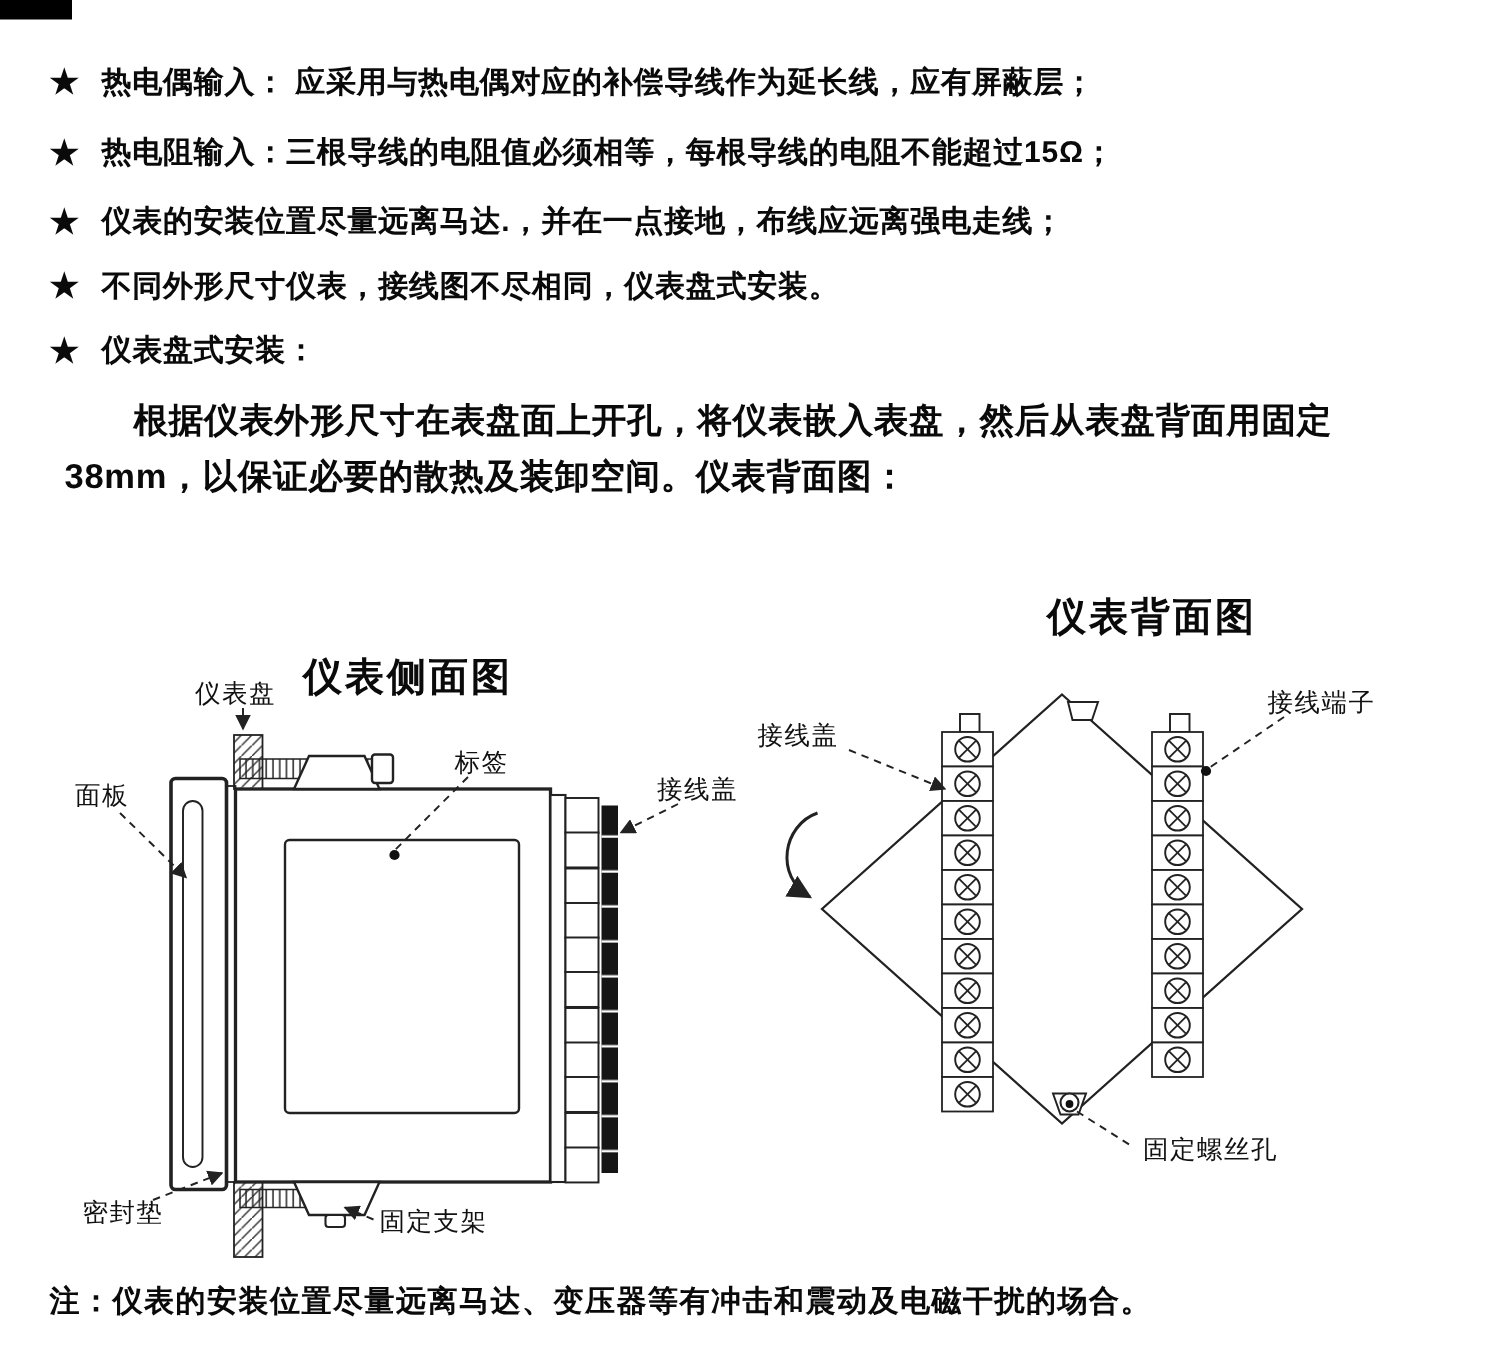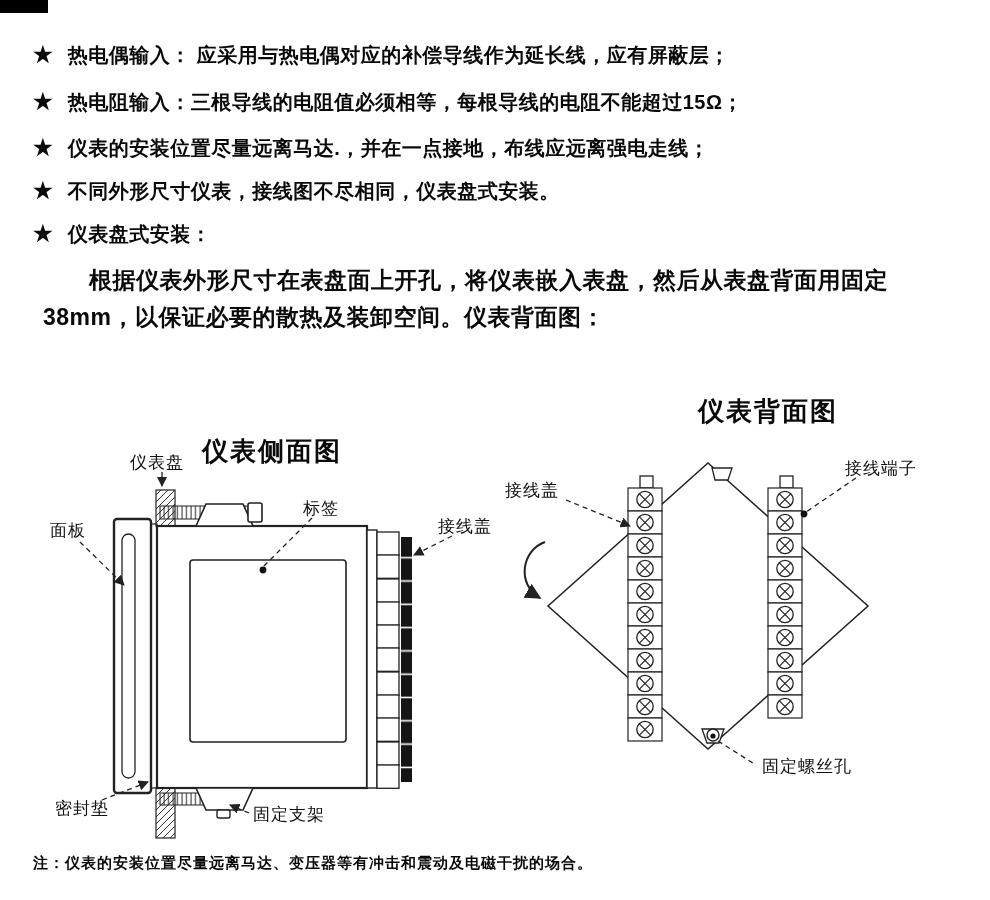--- a/index.html
+++ b/index.html
@@ -13,21 +13,21 @@
   .bullet-row .btxt { font-size:20px; font-weight:700; letter-spacing:0.5px; line-height:30px; white-space:nowrap; }
   .para { position:absolute; left:43px; top:262px; width:950px; }
   .para .pline { font-size:23px; font-weight:700; letter-spacing:0.5px; line-height:37px; white-space:nowrap; }
   .para .indent { text-indent:2em; }
   .dia-title {
     position:absolute; top:394px; width:220px; text-align:center;
     font-family:"Liberation Serif", serif; font-weight:700; font-size:26px; letter-spacing:2px;
   }
   .dia-title.left { left:162px;margin-top:40px; }
   .dia-title.right { left:618px;text-align:right; }
-  .note { position:absolute; left:33px; top:854px; font-size:15px; font-weight:700; letter-spacing:1px; white-space:nowrap; }
+  .note { position:absolute; left:33px; top:854px; font-size:20px; font-weight:700; letter-spacing:1px; white-space:nowrap; }
   svg.diagram { position:absolute; left:0; top:430px; }
   .lbl { font-family:"Liberation Sans", sans-serif; font-size:17px; font-weight:500; fill:#111; letter-spacing:1px; }
   .ldr { stroke:#222; stroke-width:1.3; stroke-dasharray:5 4; fill:none; }
   .shape { fill:#fff; stroke:#222; }
 </style>
 </head>
 <body>
 
 <div class="page">
 

